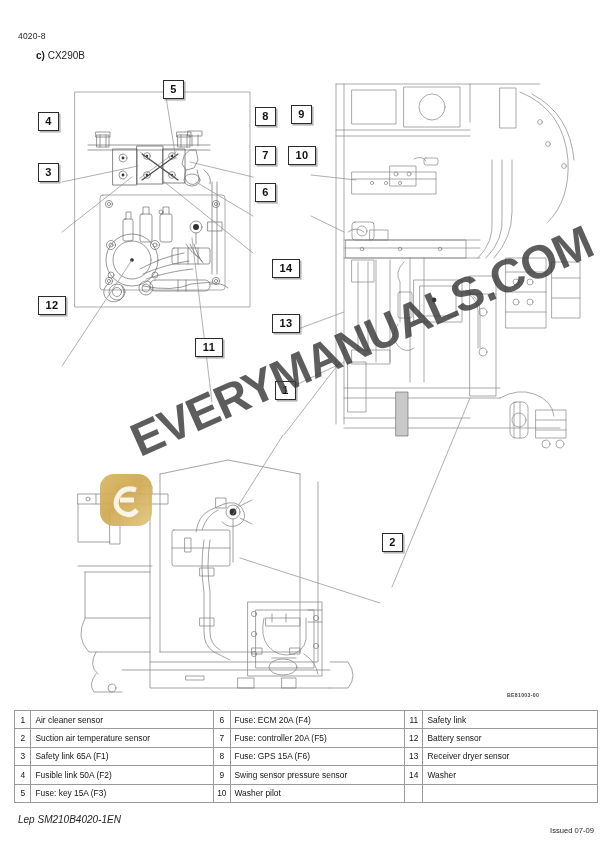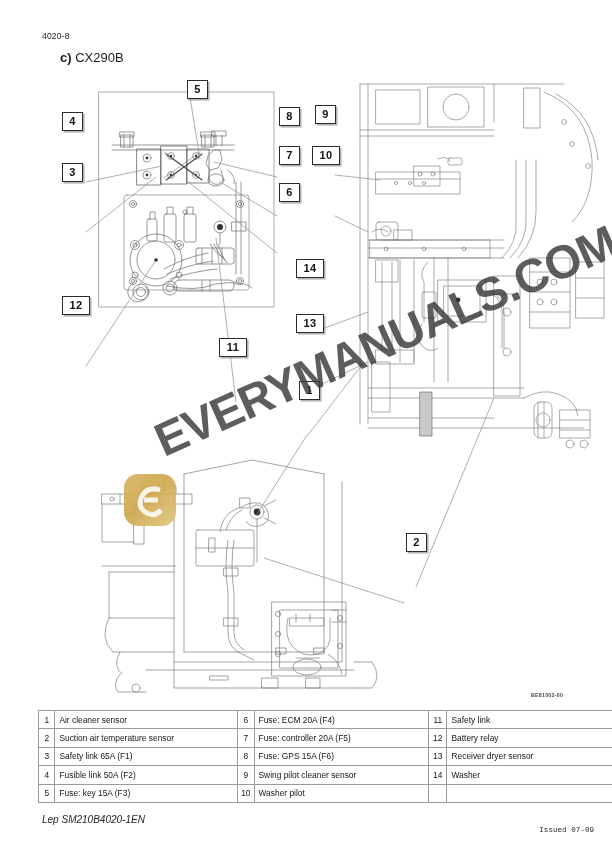--- a/index.html
+++ b/index.html
@@ -2,25 +2,25 @@
 <html><head>
 <meta charset="utf-8">
 <style>
   html,body{margin:0;padding:0;background:#ffffff;}
   body{
     width:612px;height:866px;position:relative;overflow:hidden;
     font-family:"Liberation Sans", sans-serif;
     color:#1a1a1a;
     -webkit-font-smoothing:antialiased;
   }
-  .page{position:absolute;inset:0;margin-left:24px;}
+  .page{position:absolute;inset:0;}
 
   
   .hdr-page{position:absolute;left:18px;top:31px;font-size:8.5px;letter-spacing:.2px;color:#1d1d1d;}
-  .hdr-sub{position:absolute;left:36px;top:50px;font-size:13px;color:#1d1d1d;}
+  .hdr-sub{position:absolute;left:36px;top:50px;font-size:10px;color:#1d1d1d;}
   .hdr-sub b{font-weight:bold;}
 
   
   .canvas{position:absolute;left:0;top:62px;width:612px;height:648px;}
   .canvas svg{display:block;}
 
   
   .cal{
     position:absolute;background:#ffffff;border:1.3px solid #2b2b2b;
     box-shadow:1.6px 1.6px 0 rgba(120,120,120,.55);
@@ -67,21 +67,21 @@
     padding:0 0 0 4px;color:#141414;vertical-align:middle;
     overflow:hidden;white-space:nowrap;
   }
   .legend td.num{text-align:center;padding:0;}
   .c-n{width:16px;} .c-t1{width:178px;}
   .c-n2{width:16px;} .c-t2{width:170px;}
   .c-n3{width:18px;} .c-t3{width:170px;}
 
   
   .ft-l{position:absolute;left:18px;top:814px;font-size:10px;color:#242424;font-style:italic;}
-  .ft-r{position:absolute;right:18px;top:826px;font-size:7.6px;color:#242424;font-family:Liberation Mono, monospace;}
+  .ft-r{position:absolute;right:18px;top:826px;font-size:7.6px;color:#242424;}
 </style>
 </head>
 <body>
 
 <div class="page">
 
   <div class="hdr-page">4020-8</div>
   <div class="hdr-sub"><b>c)</b> <span>CX290B</span></div>
 
   <div class="canvas">
@@ -391,35 +391,35 @@
         <td>Fuse: ECM 20A (F4)</td>
         <td class="num">11</td>
         <td>Safety link</td>
       </tr>
       <tr>
         <td class="num">2</td>
         <td>Suction air temperature sensor</td>
         <td class="num">7</td>
         <td>Fuse: controller 20A (F5)</td>
         <td class="num">12</td>
-        <td>Battery relay</td>
+        <td>Battery sensor</td>
       </tr>
       <tr>
         <td class="num">3</td>
         <td>Safety link 65A (F1)</td>
         <td class="num">8</td>
         <td>Fuse: GPS 15A (F6)</td>
         <td class="num">13</td>
         <td>Receiver dryer sensor</td>
       </tr>
       <tr>
         <td class="num">4</td>
         <td>Fusible link 50A (F2)</td>
         <td class="num">9</td>
-        <td>Swing pilot cleaner sensor</td>
+        <td>Swing sensor pressure sensor</td>
         <td class="num">14</td>
         <td>Washer</td>
       </tr>
       <tr>
         <td class="num">5</td>
         <td>Fuse: key 15A (F3)</td>
         <td class="num">10</td>
         <td>Washer pilot</td>
         <td class="num"></td>
         <td></td>

